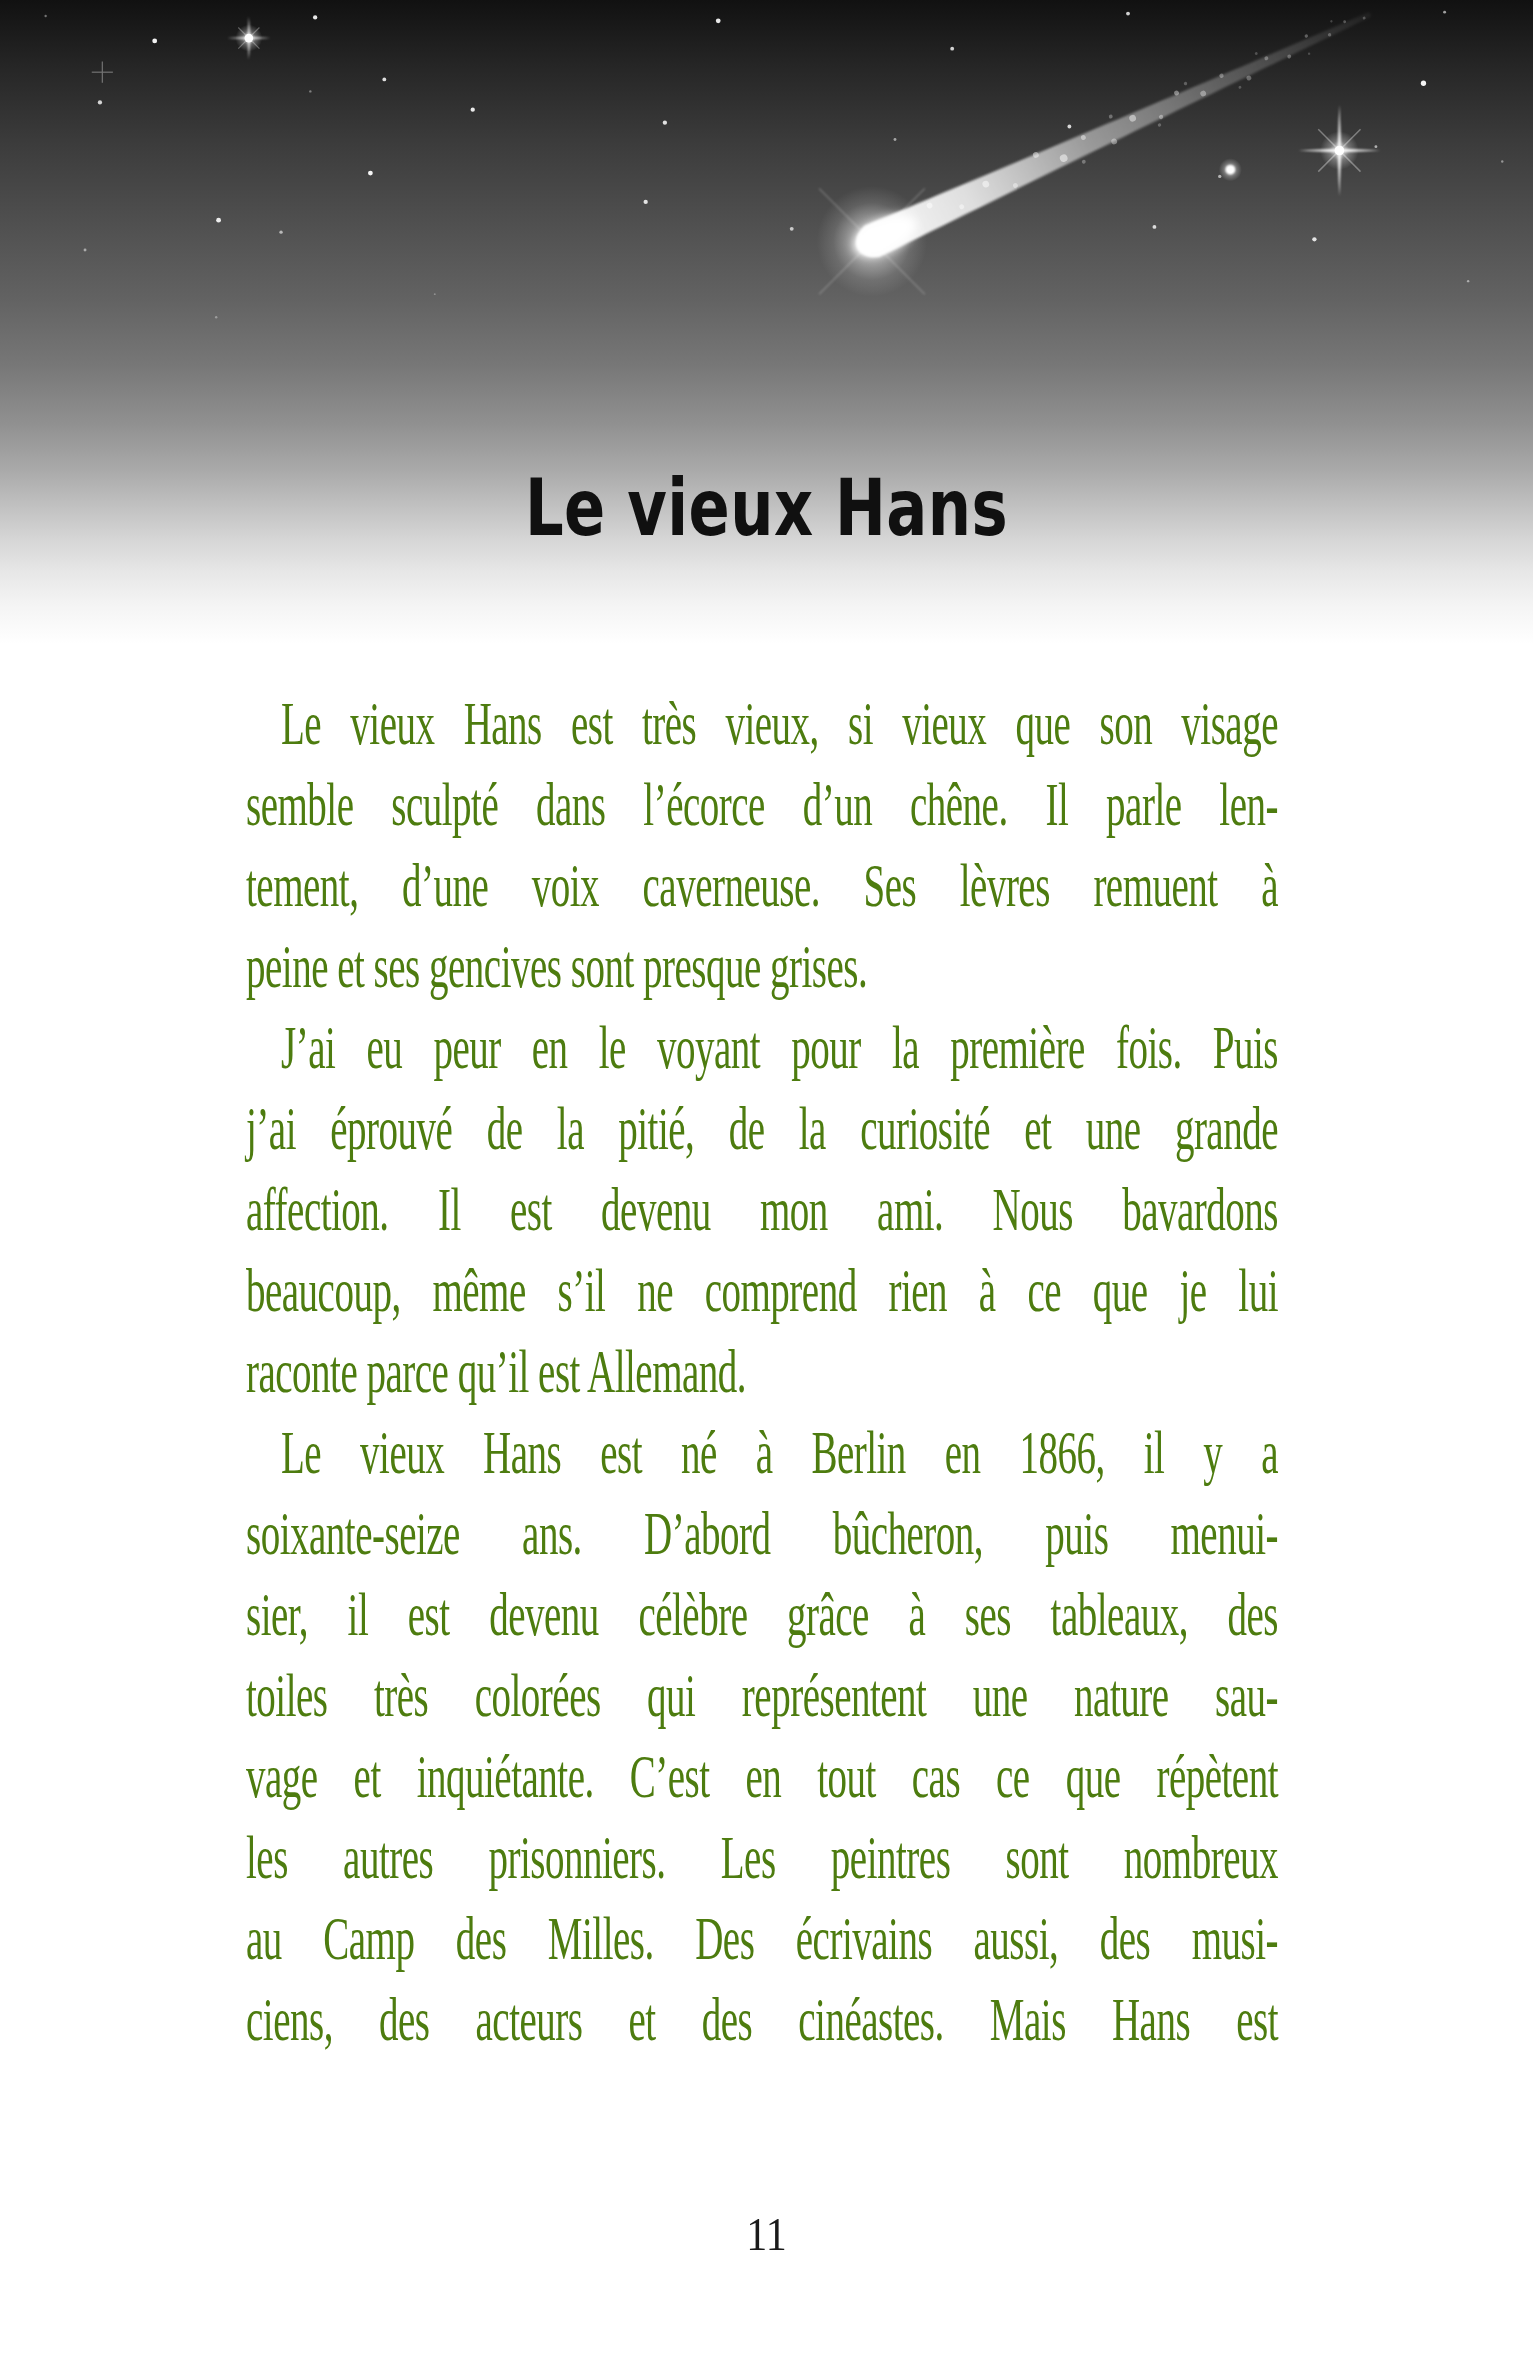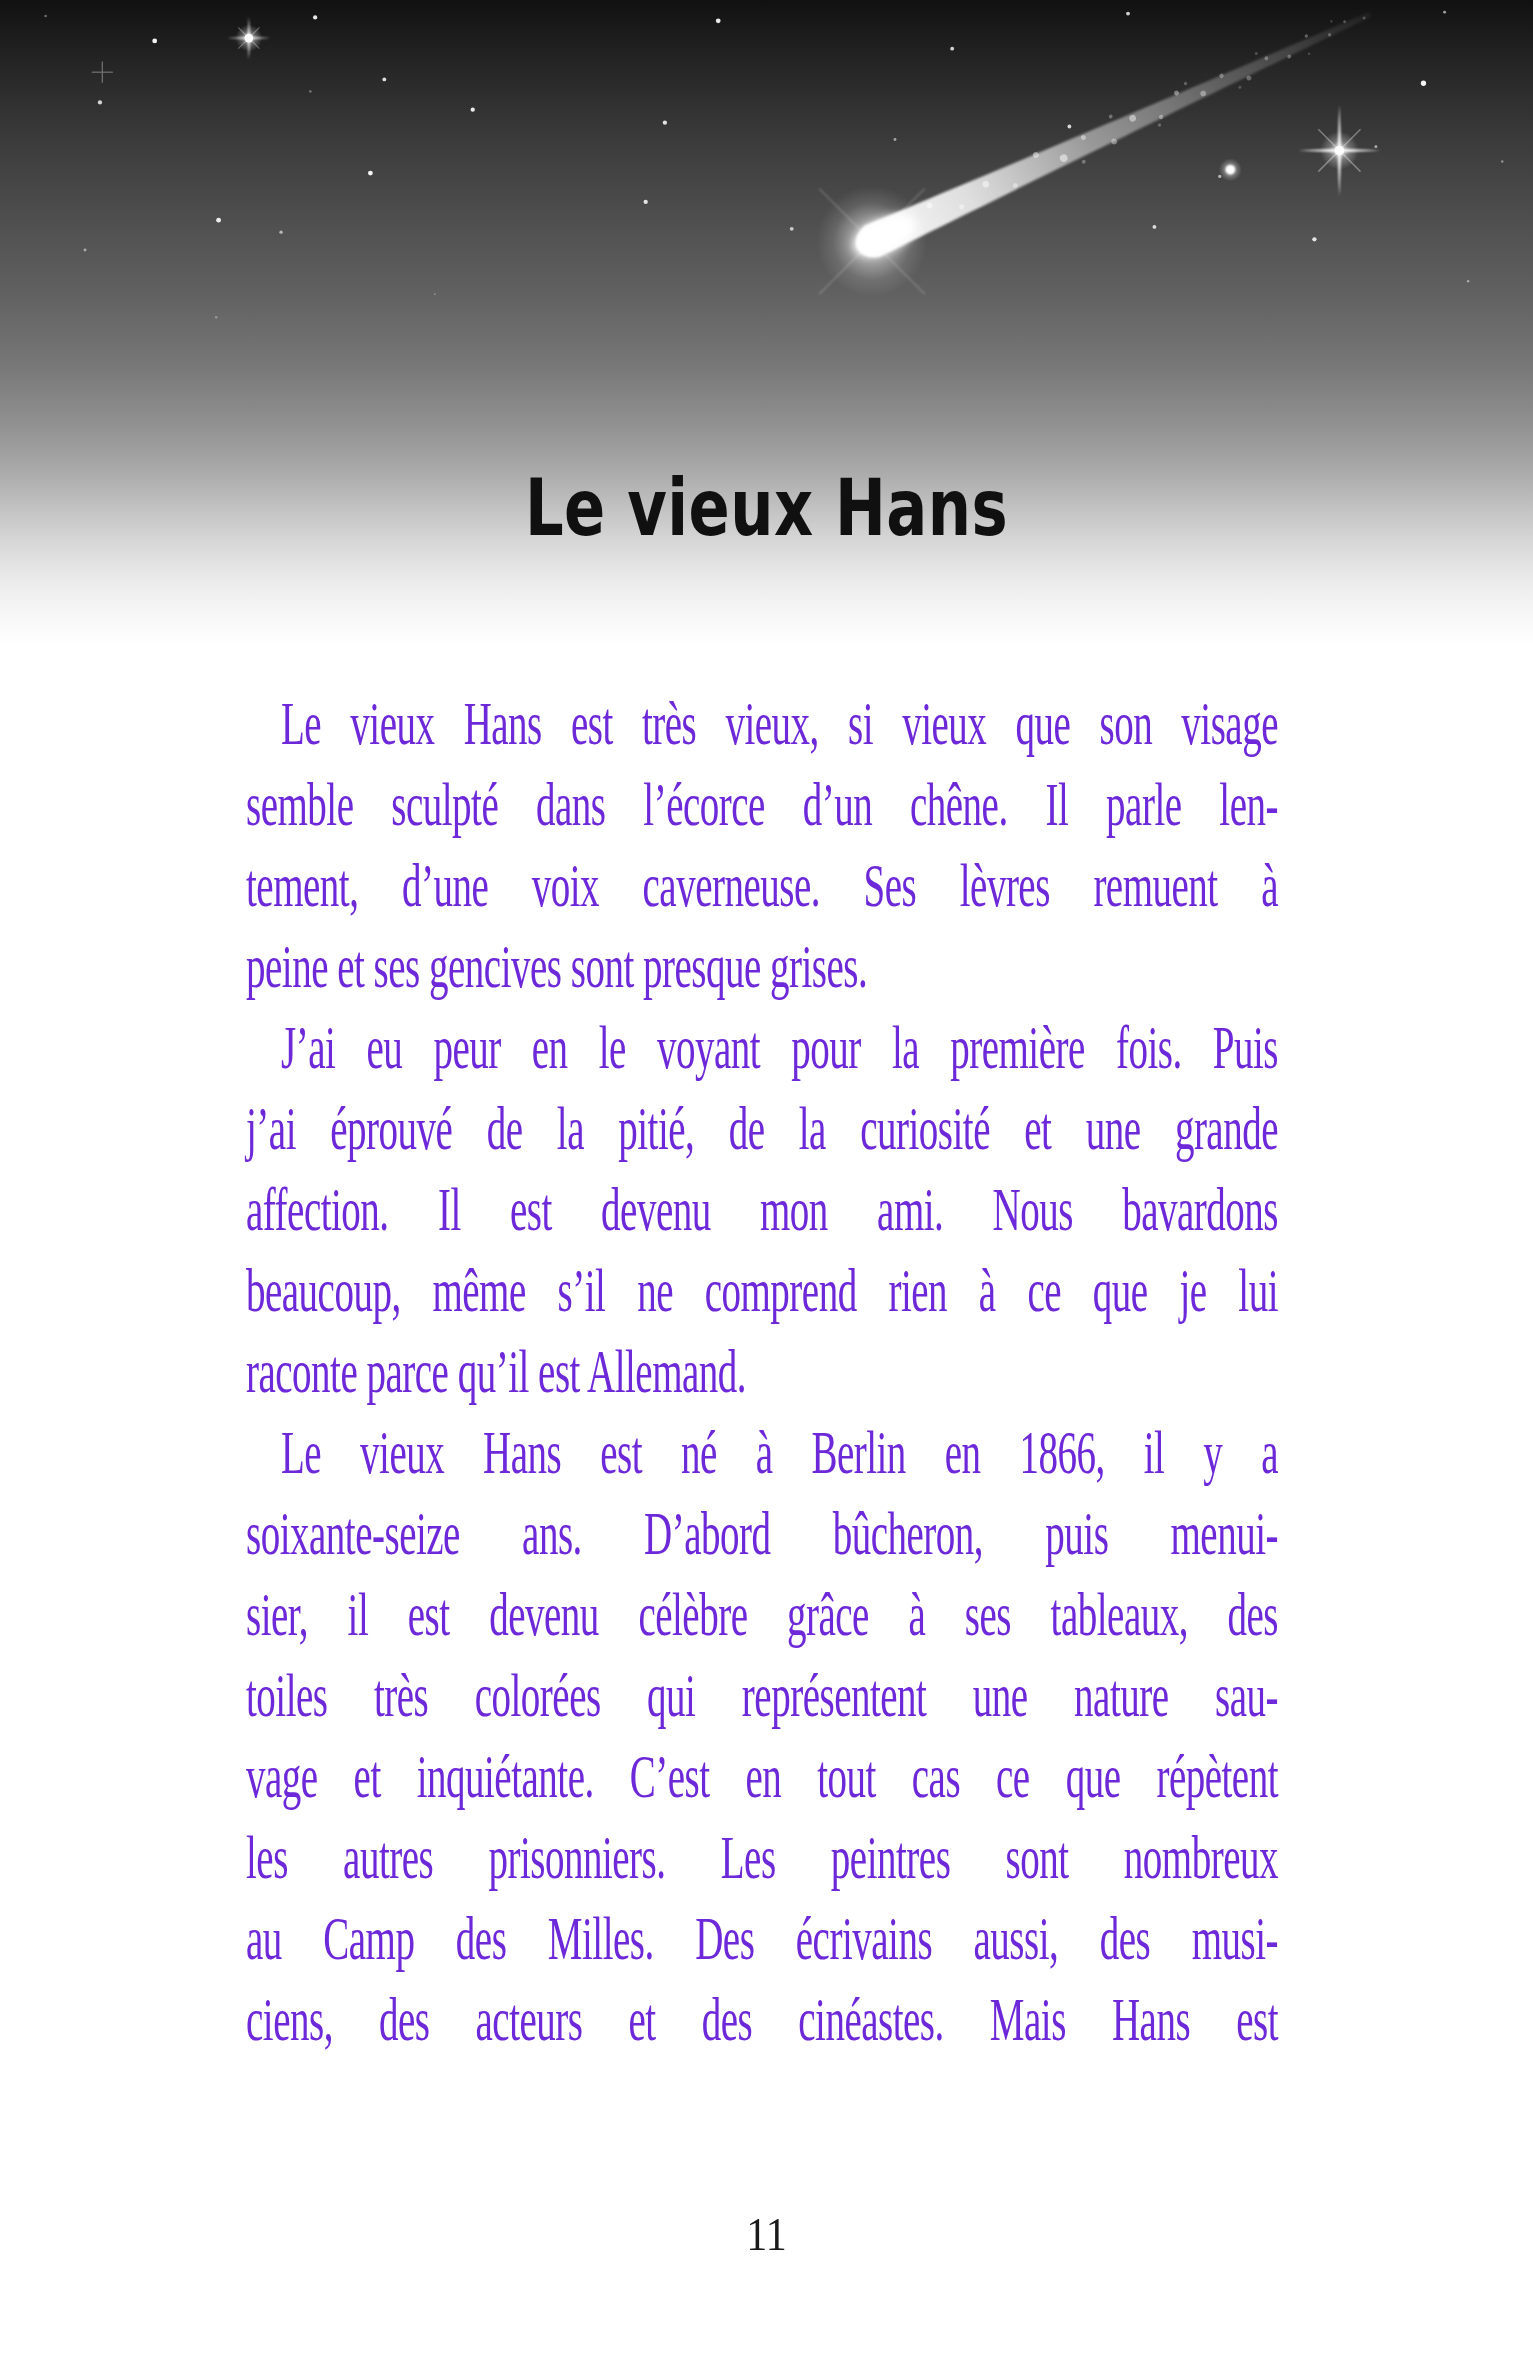--- a/index.html
+++ b/index.html
@@ -32,21 +32,21 @@
     font-weight: bold;
     font-size: 76px;
     color: #101010;
     transform: scale(0.80, 1.04);
     letter-spacing: 0.5px;
   }
   
   #text-block {
     position: absolute; left: 246px; top: 683px;
     width: 1032px;
-    color: #6d28d9;
+    color: #4d7c0f;
     font-size: 39px;
     letter-spacing: -0.5px;
   }
   .line {
     height: 81px;
     line-height: 81px;
     text-align: justify;
     text-align-last: justify;
     transform: scaleY(1.55);
   }

